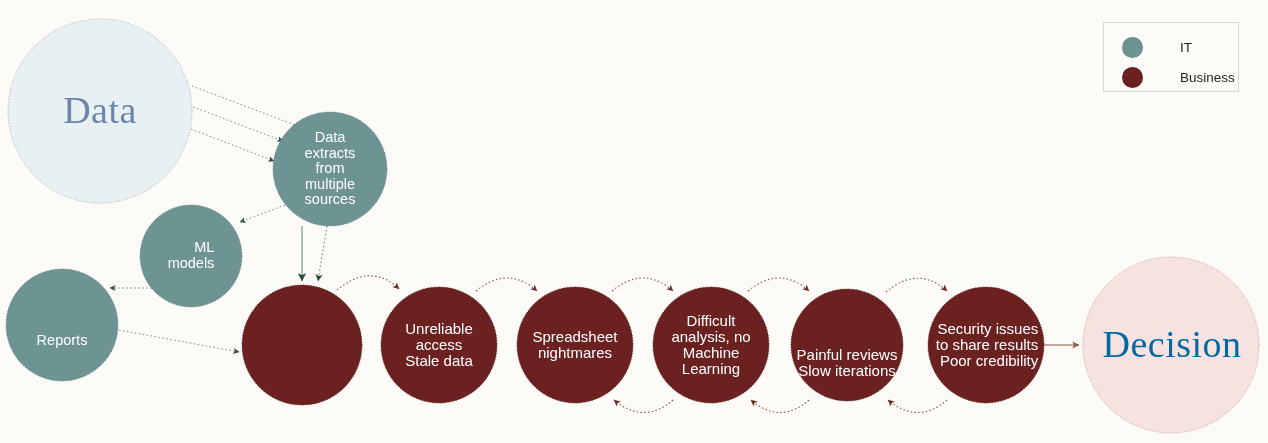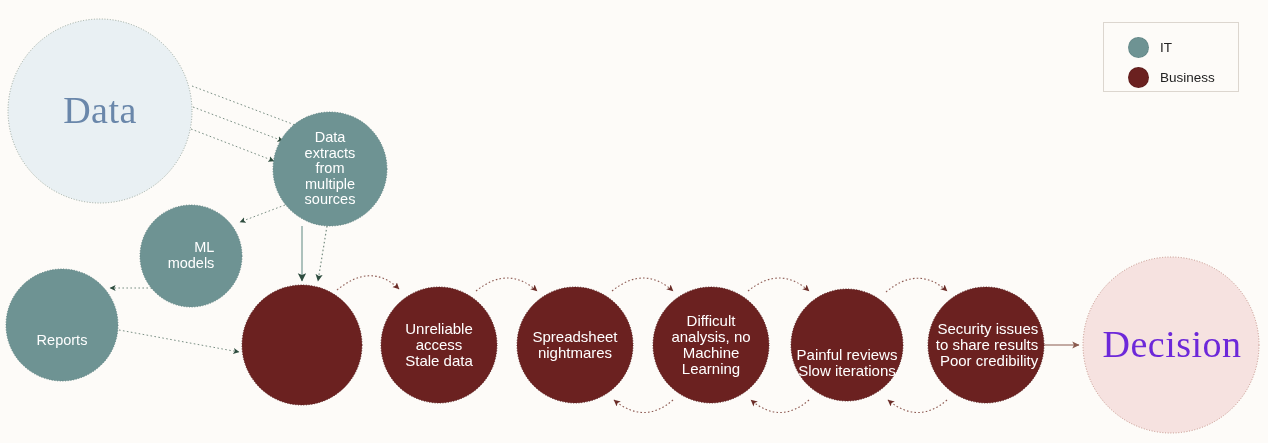--- a/index.html
+++ b/index.html
@@ -39,39 +39,40 @@
     white-space: pre-line;
   }
   .node-label.it   { font-size: 14.5px; }
   .node-label.biz  { font-size: 15px; }
   .node-label.terminal {
     font-family: "Liberation Serif", serif;
     font-size: 38px;
     letter-spacing: 0.5px;
   }
   .node-label.terminal.data { color: #6a87aa; }
-  .node-label.terminal.decision { color: #6d28d9; }
+  .node-label.terminal.decision { color: #0369a1; }
 
   
   #legend {
     position: absolute;
     z-index: 5;
     left: 1103px;
     top: 22px;
     width: 136px;
     height: 70px;
     background: #fdfbf8;
     border: 1px solid #dcd6cf;
     box-sizing: border-box;
   }
   .legend-row {
     position: absolute;
     display: flex;
     align-items: center;
-    left: 24px;
+    left: 18px;
+    gap: 26px;
   }
   .legend-row.r0 { top: 14px; }
   .legend-row.r1 { top: 44px; }
   .legend-swatch {
     width: 21px;
     height: 21px;
     border-radius: 50%;
     display: inline-block;
   }
   .legend-swatch.it { background: #6e9393; border: 1px dotted #5c7f7f; box-sizing: border-box; }

